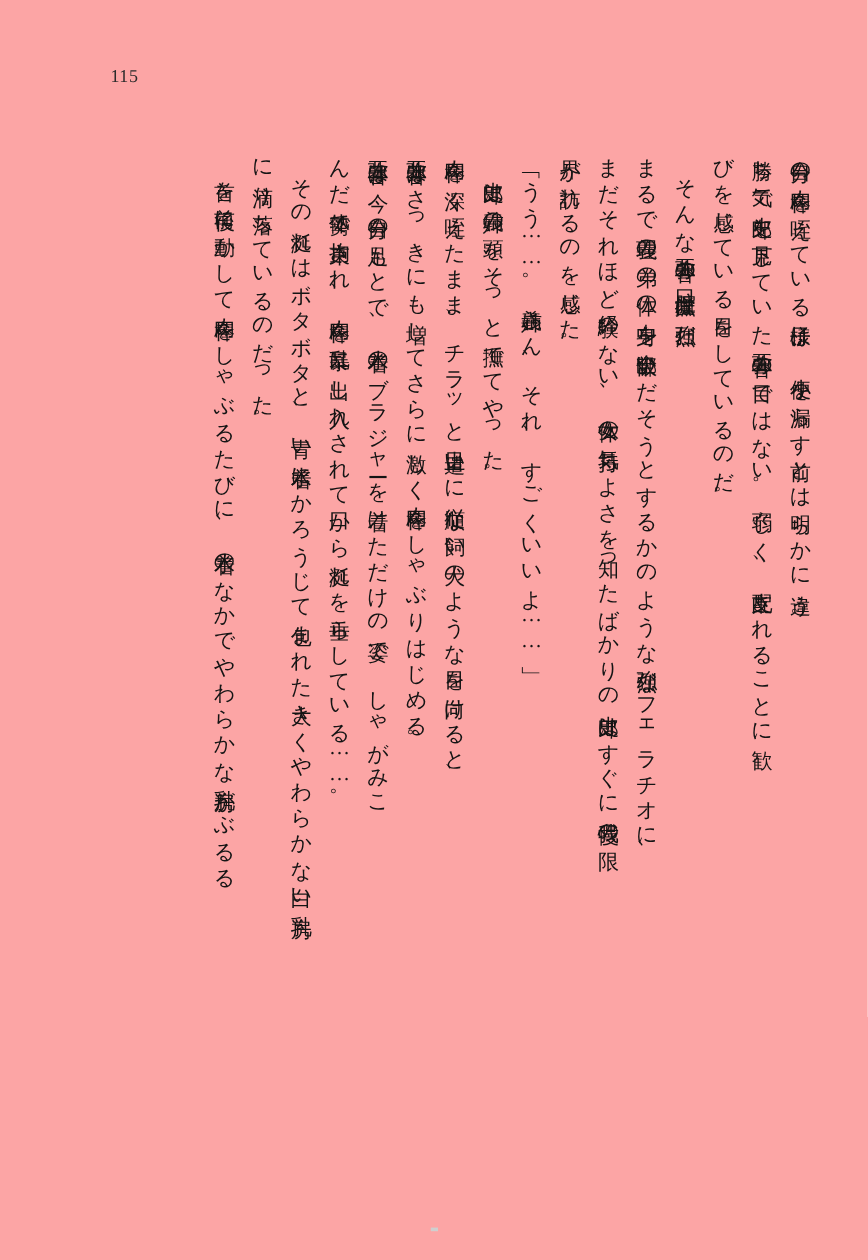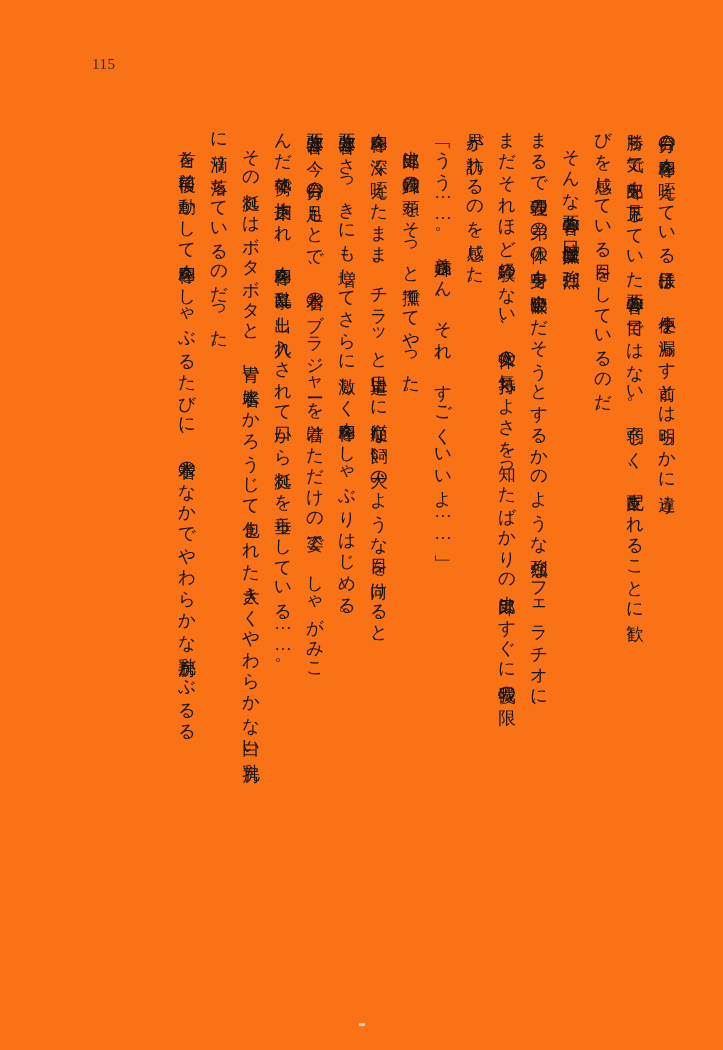--- a/index.html
+++ b/index.html
@@ -12,21 +12,21 @@
     height: 1050px;
     font-family: "Liberation Serif", "DejaVu Serif", serif;
     color: #1a1a1a;
     overflow: hidden;
     position: relative;
   }
   .page {
     position: relative;
     width: 723px;
     height: 1050px;
-    background: #f97316;
+    background: #fca5a5;
   }
   .page-number {
     position: absolute;
     top: 56px;
     left: 92px;
     font-size: 15px;
     letter-spacing: 0.5px;
     color: #2b2b2b;
     font-family: "Liberation Serif", "DejaVu Serif", serif;
   }

